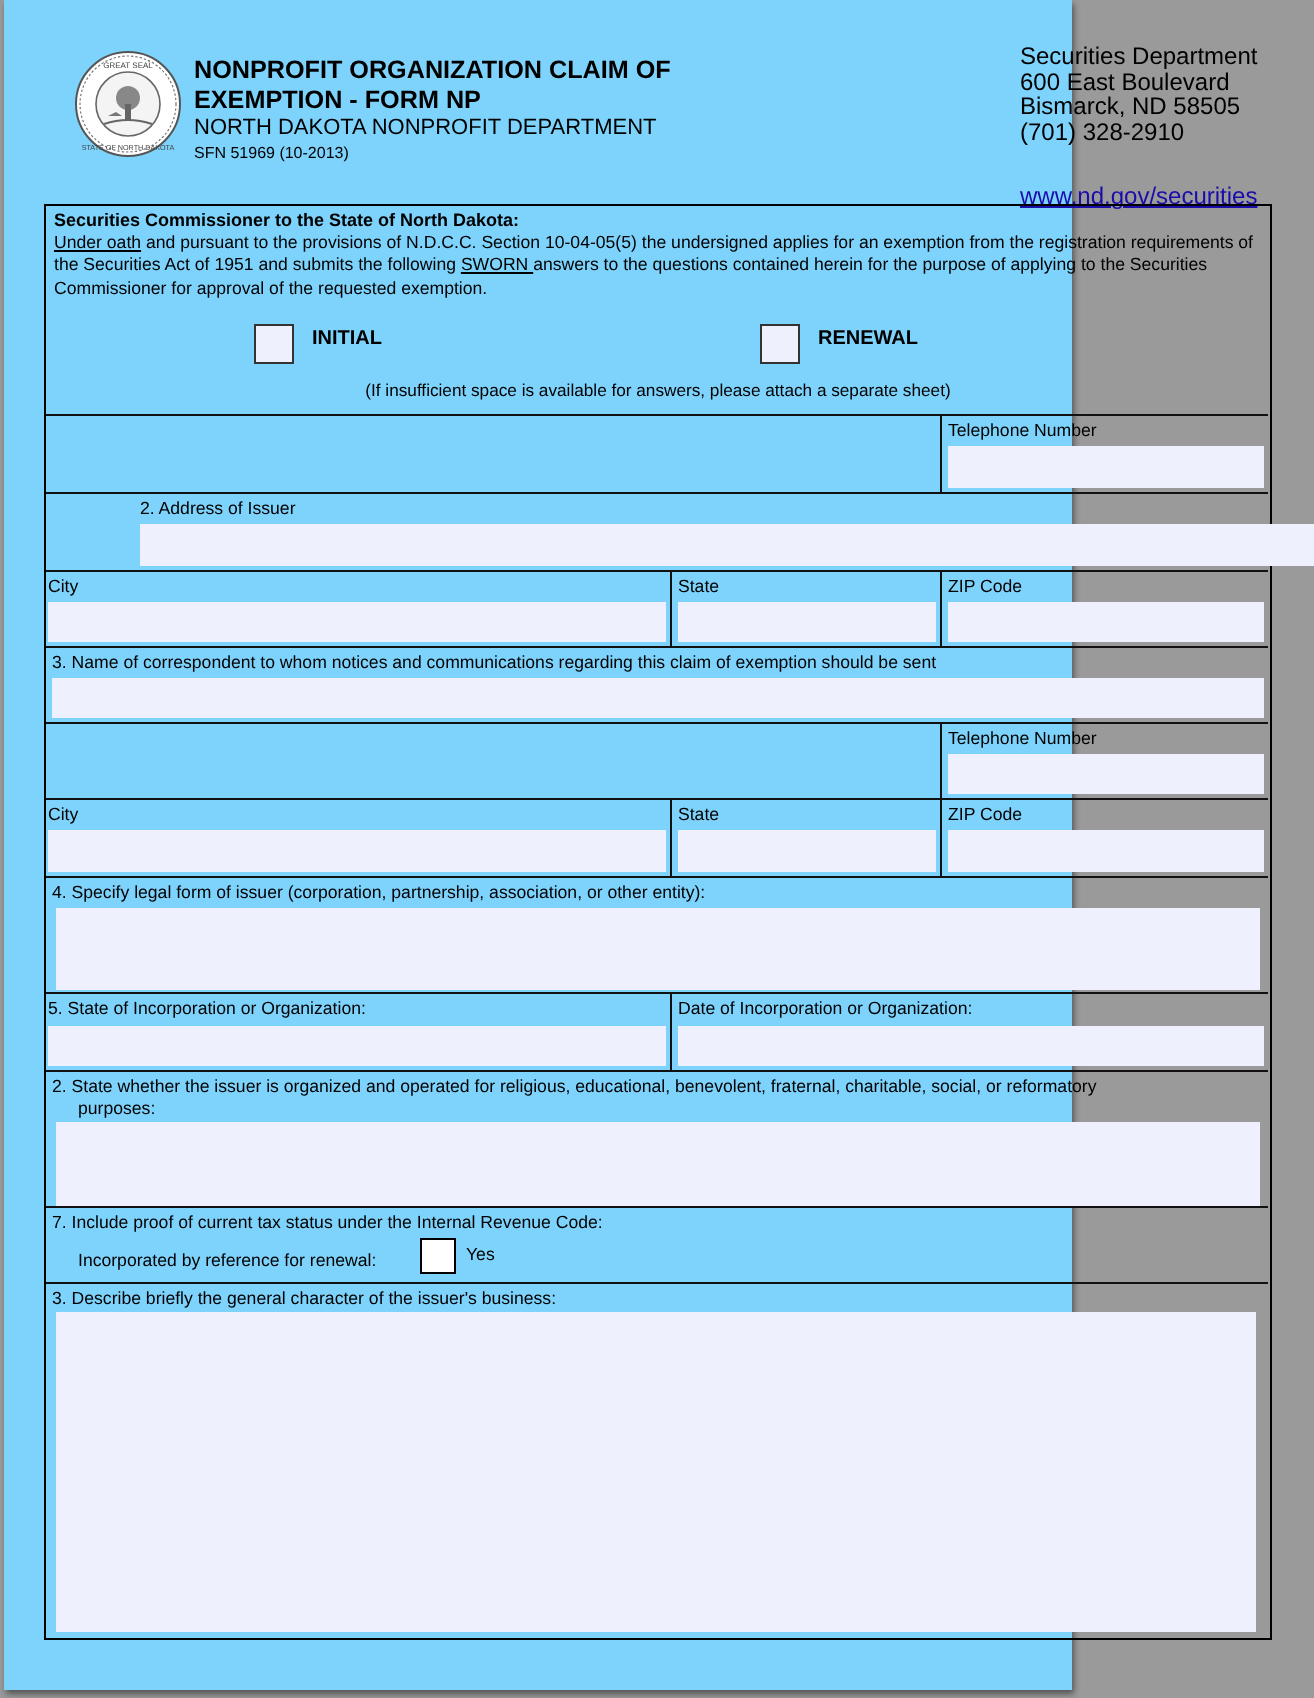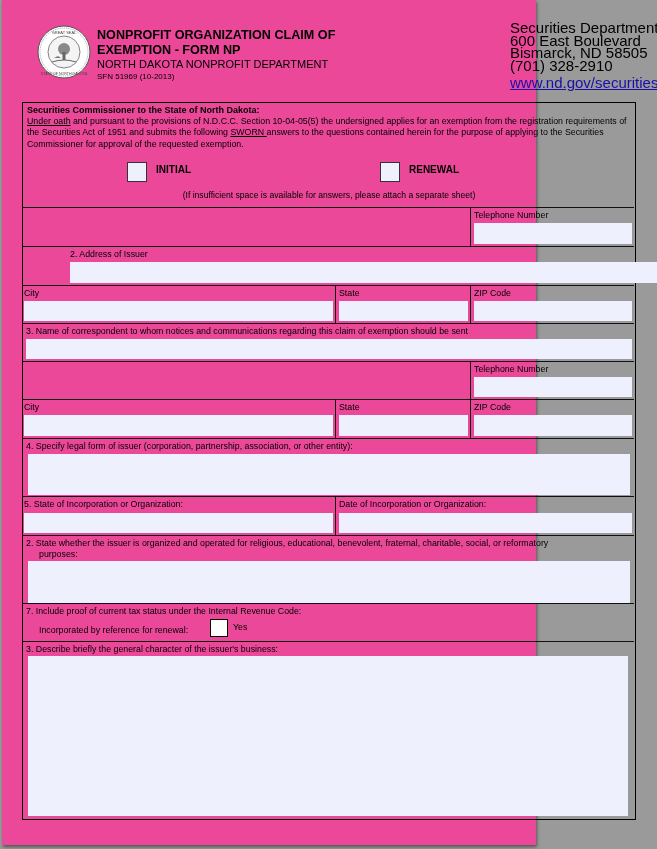--- a/index.html
+++ b/index.html
@@ -2,28 +2,28 @@
 <html><head>
 <meta charset="utf-8">
 <style>
   html, body { margin: 0; padding: 0; }
   body {
     width: 657px; height: 849px; background: #9a9a9a; position: relative; overflow: hidden;
     font-family: "Liberation Sans", sans-serif; color: #000;
   }
   .page {
     position: absolute; left: 2px; top: 0; width: 534px; height: 845px;
-    background: #ec4899; box-shadow: 1px 2px 3px rgba(0,0,0,0.45);
+    background: #7dd3fc; box-shadow: 1px 2px 3px rgba(0,0,0,0.45);
   }
   .seal { position: absolute; left: 35px; top: 25px; width: 54px; height: 54px; }
   .hdr-title { position: absolute; left: 95px; top: 28px; font-weight: bold; font-size: 12.6px; line-height: 14.5px; width: 260px; }
   .hdr-dept { position: absolute; left: 95px; top: 58px; font-size: 11px; }
   .hdr-sfn { position: absolute; left: 95px; top: 72px; font-size: 8px; }
-  .addr { position: absolute; left: 508px; top: 22px; font-size: 15px; line-height: 12.6px; }
-  .addr a { display: block; margin-top: 5px; color: #1a0dab; text-decoration: underline; }
+  .addr { position: absolute; left: 508px; top: 22px; font-size: 12px; line-height: 12.6px; }
+  .addr a { display: block; margin-top: 20px; color: #1a0dab; text-decoration: underline; }
 
   .form { position: absolute; left: 20px; top: 102px; width: 614px; height: 718px; border: 1.5px solid #000; box-sizing: border-box; }
   .intro { position: absolute; left: 4px; top: 2px; width: 600px; font-size: 8.8px; line-height: 11.2px; }
   .intro b { font-size: 9px; }
   .u { text-decoration: underline; }
   .chk-big { position: absolute; width: 20px; height: 20px; border: 1px solid #333; background: #eef1fd; box-sizing: border-box; }
   .chk-label { position: absolute; font-weight: bold; font-size: 10px; }
   .note { position: absolute; left: 0; width: 100%; text-align: center; font-size: 8.6px; top: 87px; }
 
   .row { position: absolute; left: 0; width: 611px; border-top: 1.5px solid #111; box-sizing: border-box; }

